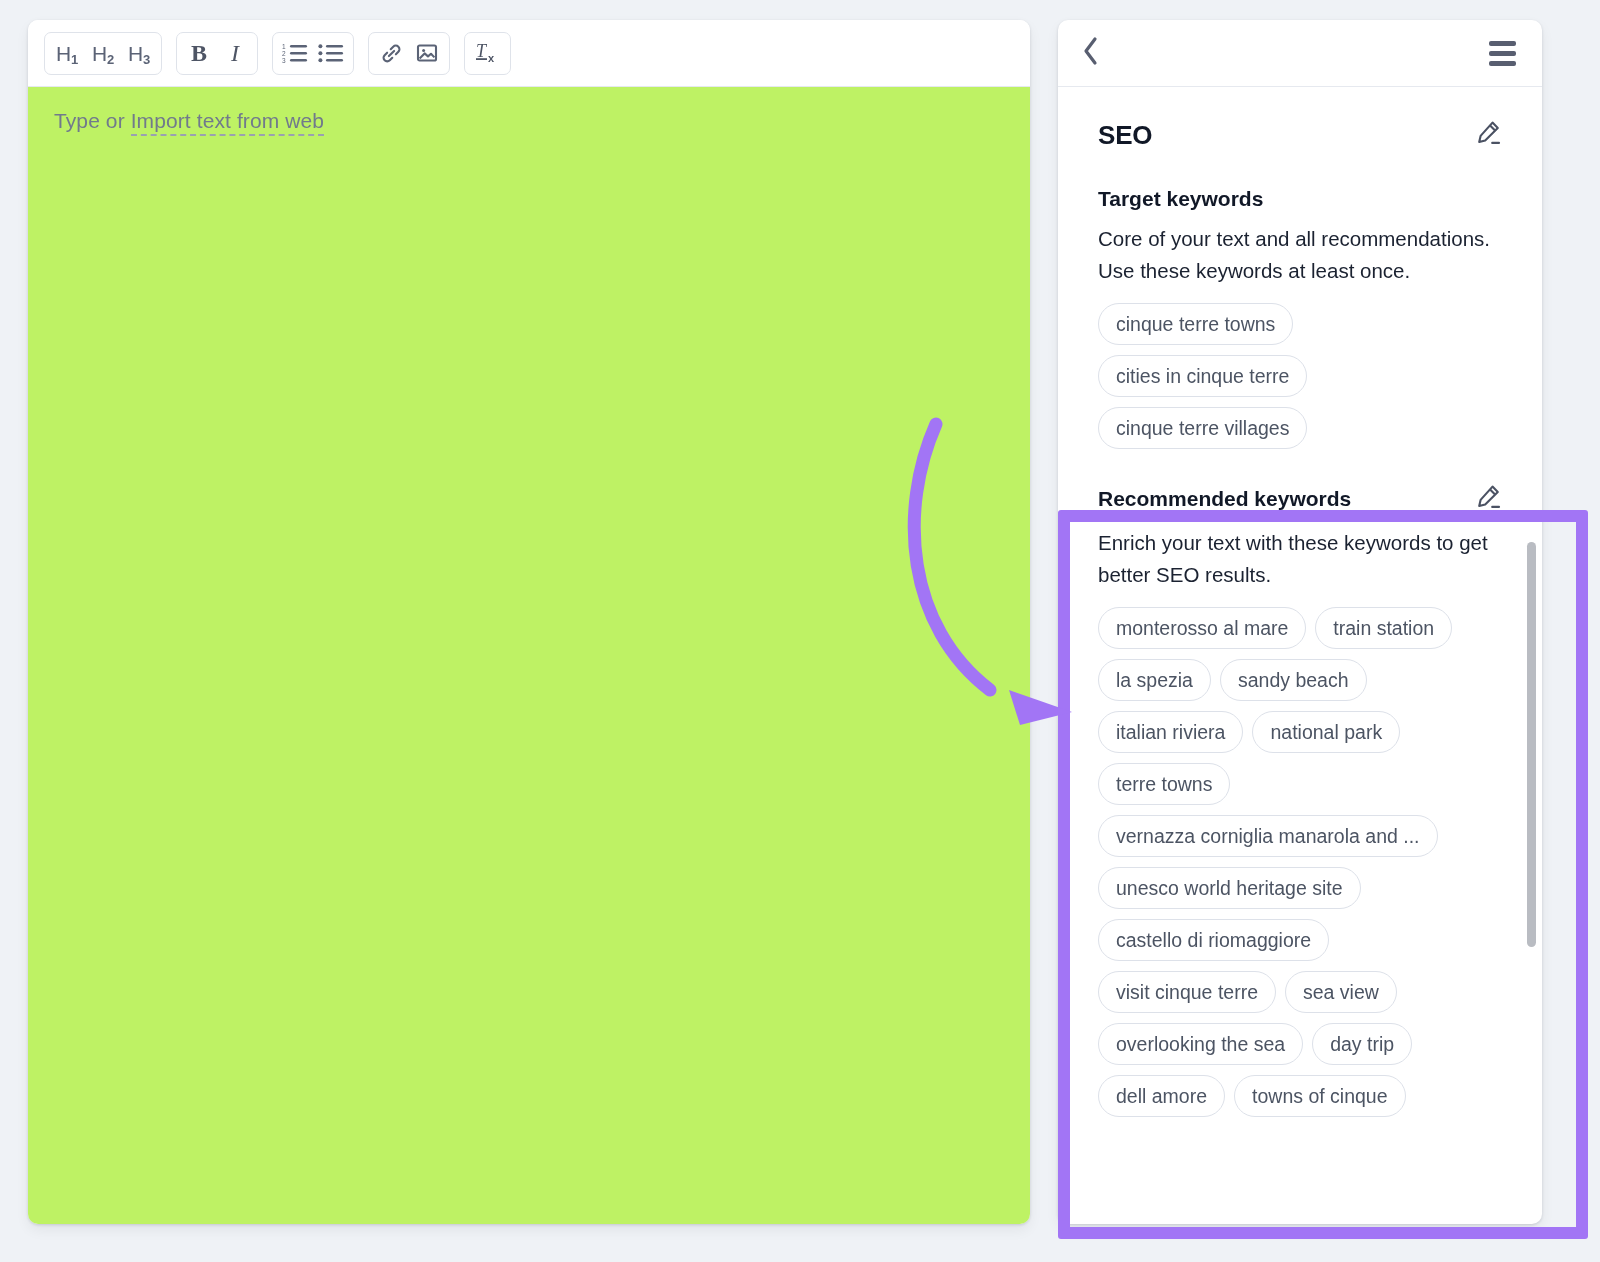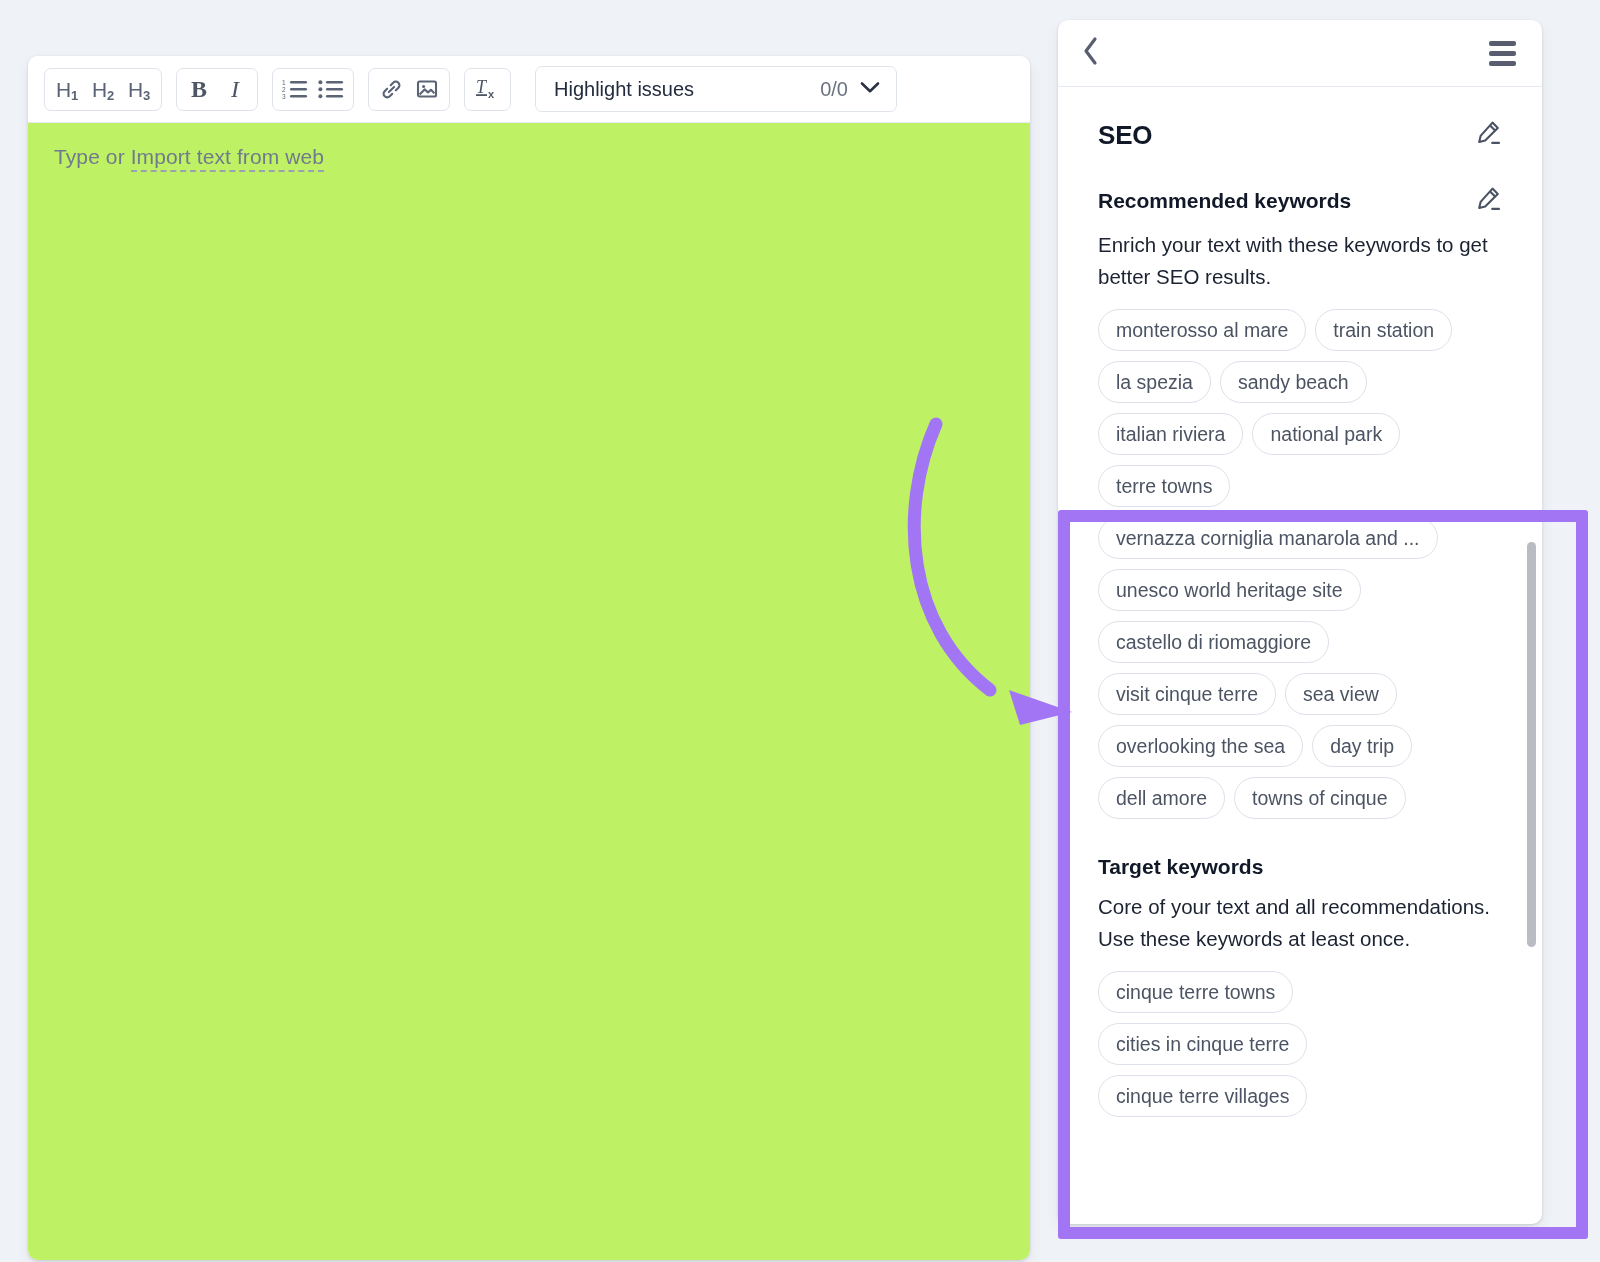--- a/index.html
+++ b/index.html
@@ -22,21 +22,20 @@
     left: 28px;
     top: 20px;
     width: 1002px;
     height: 1204px;
     background: #ffffff;
     border-radius: 10px;
     box-shadow: 0 1px 3px rgba(16,24,40,0.14), 0 6px 14px rgba(16,24,40,0.06);
     overflow: hidden;
     display: flex;
     flex-direction: column;
-    margin-top: 36px;
   }
   .toolbar {
     height: 67px;
     flex: 0 0 67px;
     border-bottom: 1px solid #e6e9ef;
     display: flex;
     align-items: center;
     padding: 0 16px;
     gap: 14px;
     background: #fff;
@@ -334,29 +333,20 @@
           <span>
             <svg width="27" height="26" viewBox="0 0 27 26" fill="none">
               <text x="2" y="17" font-family="Liberation Serif, serif" font-style="italic" font-size="18" fill="#4e5565">T</text>
               <rect x="2" y="18.2" width="11" height="1.8" fill="#4e5565"></rect>
               <text x="14" y="22" font-family="Liberation Sans, sans-serif" font-weight="bold" font-size="11" fill="#4e5565">x</text>
             </svg>
           </span>
         </div>
       </div>
 
-      <div class="hl-select">
-        <span class="hl-label">Highlight issues</span>
-        <span class="hl-count">0/0</span>
-        <span>
-          <svg width="20" height="13" viewBox="0 0 20 13" fill="none">
-            <path d="M2 2.5 L10 10.2 L18 2.5" stroke="#2b3242" stroke-width="2.6" stroke-linecap="round" stroke-linejoin="round"></path>
-          </svg>
-        </span>
-      </div>
     </div>
 
     <div class="editor-body">
       <div class="placeholder">
         <span>Type or </span><span class="import-link">Import text from web</span>
       </div>
     </div>
 
   </div>
 
@@ -386,20 +376,30 @@
           <div class="seo-title">SEO</div>
           <div class="icon-btn">
             <span>
               <svg width="28" height="28" viewBox="0 0 28 28" fill="none">
                 <path d="M18.5 3.6 L23.8 8.9 L11.2 21.5 L5.2 22.9 L6.6 16.9 Z" stroke="#4b5263" stroke-width="2.1" stroke-linejoin="round"></path>
                 <path d="M15.8 6.3 L21.1 11.6" stroke="#4b5263" stroke-width="2.1"></path>
                 <path d="M18.2 23.9 L25 23.9" stroke="#4b5263" stroke-width="2.1" stroke-linecap="round"></path>
               </svg>
             </span>
           </div>
+        </div>
+      </div>
+
+      <div class="section" style="padding-top:36px;">
+        <div class="sec-title">Target keywords</div>
+        <div class="sec-desc">Core of your text and all recommendations. Use these keywords at least once.</div>
+        <div class="chips">
+          <span class="chip">cinque terre towns</span>
+          <span class="chip">cities in cinque terre</span>
+          <span class="chip">cinque terre villages</span>
         </div>
       </div>
 
       <div class="section" style="padding-top:34px;">
         <div class="row-between">
           <div class="sec-title">Recommended keywords</div>
           <div class="icon-btn">
             <span>
               <svg width="28" height="28" viewBox="0 0 28 28" fill="none">
                 <path d="M18.5 3.6 L23.8 8.9 L11.2 21.5 L5.2 22.9 L6.6 16.9 Z" stroke="#4b5263" stroke-width="2.1" stroke-linejoin="round"></path>
@@ -423,30 +423,20 @@
           <span class="chip">castello di riomaggiore</span>
           <span class="chip">visit cinque terre</span>
           <span class="chip">sea view</span>
           <span class="chip">overlooking the sea</span>
           <span class="chip">day trip</span>
           <span class="chip">dell amore</span>
           <span class="chip">towns of cinque</span>
         </div>
       </div>
 
-      <div class="section" style="padding-top:36px;">
-        <div class="sec-title">Target keywords</div>
-        <div class="sec-desc">Core of your text and all recommendations. Use these keywords at least once.</div>
-        <div class="chips">
-          <span class="chip">cinque terre towns</span>
-          <span class="chip">cities in cinque terre</span>
-          <span class="chip">cinque terre villages</span>
-        </div>
-      </div>
-
       <div class="scroll-thumb"></div>
     </div>
   </div>
 
   <div class="annot-box"></div>
 
   <svg class="annot-arrow" viewBox="0 0 230 360">
     <path d="M56 34 C 18 120, 26 236, 110 300" stroke="#a275f5" stroke-width="13" fill="none" stroke-linecap="round"></path>
     <path d="M192 322 L 129 300 L 140 335 Z" fill="#a275f5"></path>
   </svg>

